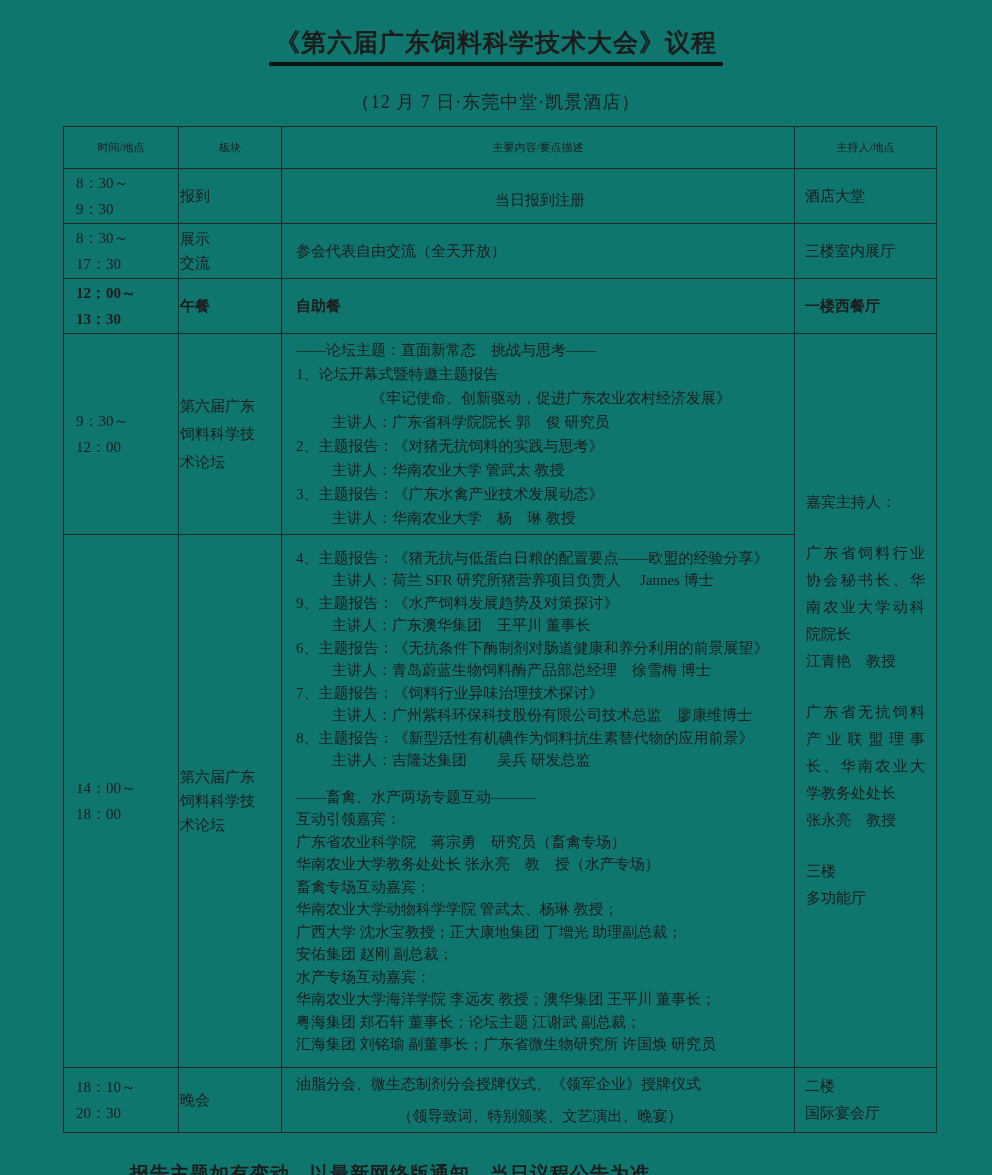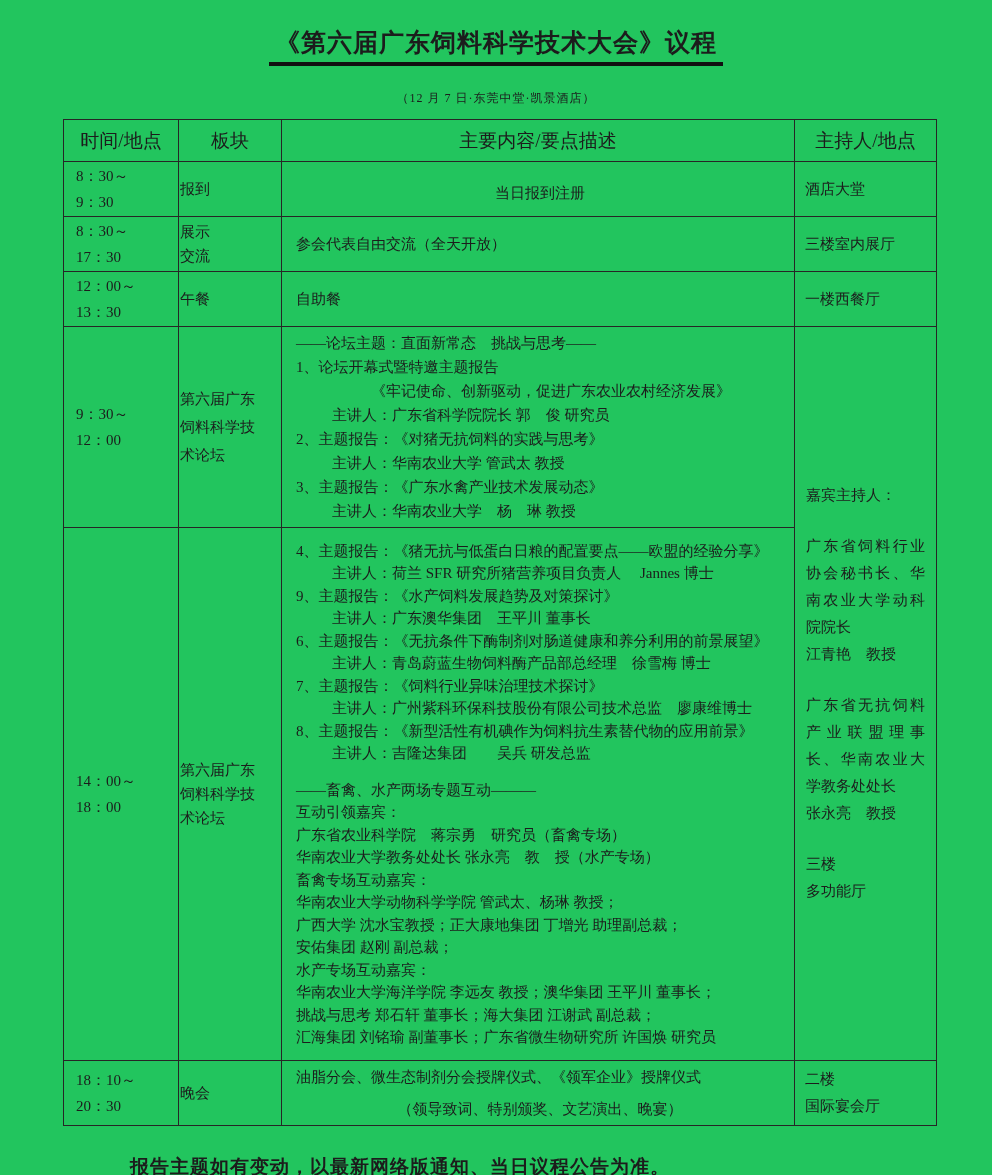--- a/index.html
+++ b/index.html
@@ -5,65 +5,65 @@
   html, body {
     margin: 0;
     padding: 0;
     background: #ffffff;
     color: #1c1c1c;
   }
   .page {
     position: relative;
     width: 992px;
     height: 1175px;
-    background: #22c55e;
+    background: #0f766e;
     font-family: "Liberation Serif", "DejaVu Serif", serif;
     overflow: hidden;
   }
   .title-wrap {
     text-align: center;
     padding-top: 26px;
   }
   .doc-title {
     display: inline-block;
     font-family: "Liberation Sans", "DejaVu Sans", sans-serif;
     font-size: 25px;
     font-weight: bold;
     letter-spacing: 1px;
     border-bottom: 4px solid #111;
     padding: 0 6px 3px 6px;
   }
   .doc-subtitle {
     text-align: center;
-    font-size: 12px;
+    font-size: 18px;
     margin-top: 24px;
     letter-spacing: 1px;
   }
   table.agenda {
     border-collapse: collapse;
     margin-left: 63px;
     margin-top: 12px;
     width: 873px;
     table-layout: fixed;
     font-size: 15px;
   }
   table.agenda, table.agenda th, table.agenda td {
     border: 1.6px solid #262626;
   }
   table.agenda th {
     font-weight: normal;
     text-align: center;
-    font-size: 19px;
+    font-size: 11px;
   }
   table.agenda td { vertical-align: middle; }
 
   tr.header-row   { height: 42px; }
   tr.row-reg      { height: 50px; }
   tr.row-expo     { height: 48px; }
-  tr.row-lunch    { height: 44px; }
+  tr.row-lunch    { height: 44px; font-weight: bold; }
   tr.row-am       { height: 198px; }
   tr.row-pm       { height: 533px; }
   tr.row-gala     { height: 62px; }
 
   td.time-cell { padding-left: 12px; line-height: 26px; }
   td.block-cell { text-align: left; line-height: 24px; }
   tr.row-am .block-cell { line-height: 28px; }
   td.content-cell { padding: 4px 10px 4px 14px; vertical-align: middle; }
   td.host-cell { padding: 2px 10px; line-height: 27px; }
   td.host-merged {
@@ -260,21 +260,21 @@
               <div class="line">——畜禽、水产两场专题互动———</div>
               <div class="line">互动引领嘉宾：</div>
               <div class="line">广东省农业科学院　蒋宗勇　研究员（畜禽专场）</div>
               <div class="line">华南农业大学教务处处长 张永亮　教　授（水产专场）</div>
               <div class="line">畜禽专场互动嘉宾：</div>
               <div class="line">华南农业大学动物科学学院 管武太、杨琳 教授；</div>
               <div class="line">广西大学 沈水宝教授；正大康地集团 丁增光 助理副总裁；</div>
               <div class="line">安佑集团 赵刚 副总裁；</div>
               <div class="line">水产专场互动嘉宾：</div>
               <div class="line">华南农业大学海洋学院 李远友 教授；澳华集团 王平川 董事长；</div>
-              <div class="line">挑战与思考 郑石轩 董事长；海大集团 江谢武 副总裁；</div>
+              <div class="line">粤海集团 郑石轩 董事长；论坛主题 江谢武 副总裁；</div>
               <div class="line">汇海集团 刘铭瑜 副董事长；广东省微生物研究所 许国焕 研究员</div>
             </div>
           </td>
     </tr>
 
     <tr class="row-gala">
       <td class="time-cell">
             <div>
               <div class="line">18：10～</div>
               <div class="line">20：30</div>

